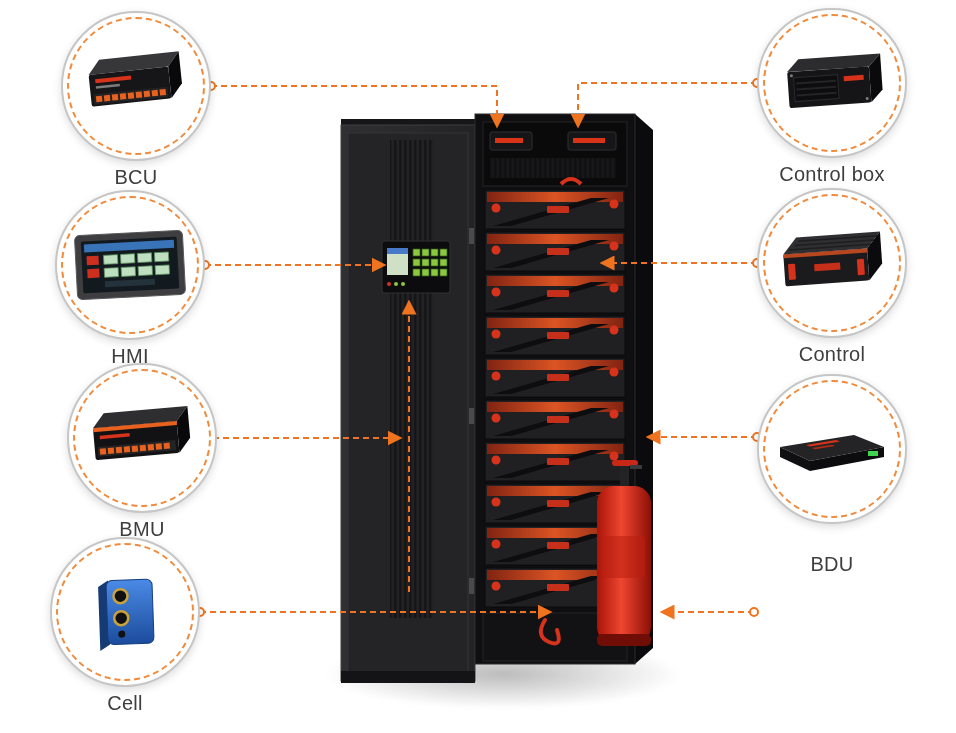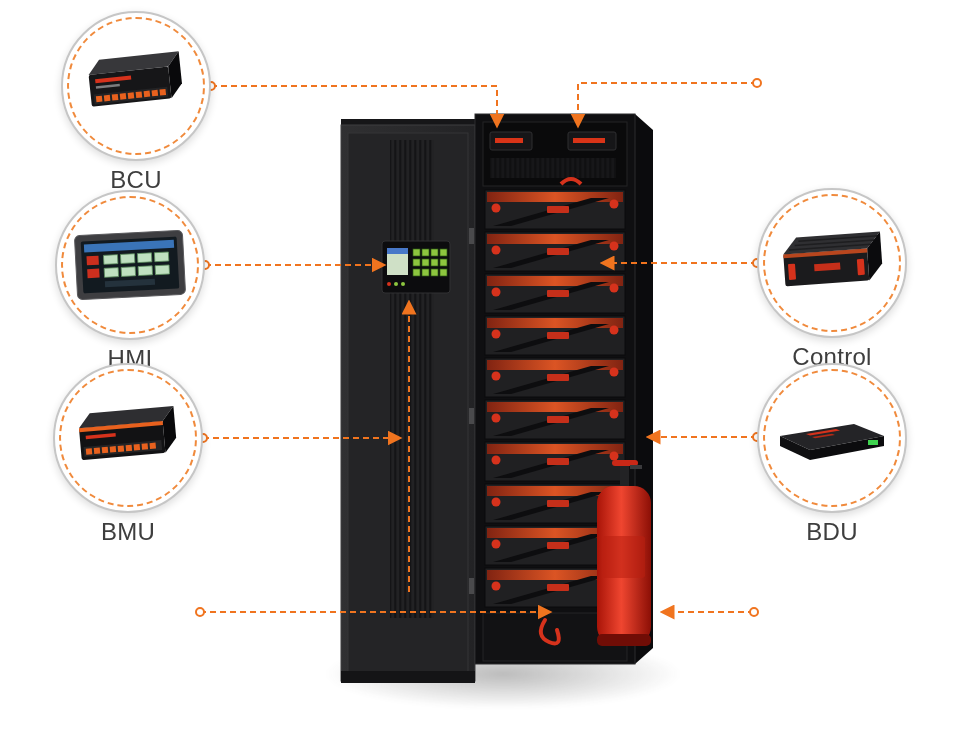--- a/index.html
+++ b/index.html
@@ -8,21 +8,21 @@
   .canvas { position:relative; width:956px; height:733px; background:#ffffff; overflow:hidden; }
 
   
   .comp { position:absolute; width:150px; display:flex; flex-direction:column; align-items:center; z-index:3; }
   .ring { width:150px; height:150px; border-radius:50%; background:#ffffff;
           border:2px solid #c6c6c6; box-shadow:0 3px 8px rgba(0,0,0,.14);
           position:relative; display:flex; align-items:center; justify-content:center; }
   .ring::before { content:""; position:absolute; inset:4px; border-radius:50%;
           border:2px dashed #f08a3c; }
   .ring svg { position:relative; z-index:1; }
-  .comp-label { margin-top:5px; font-size:24px; color:#3e3e3e; letter-spacing:.3px; white-space:nowrap; }
+  .comp-label { margin-top:5px; font-size:20px; color:#3e3e3e; letter-spacing:.3px; white-space:nowrap; }
 
   
   .cabinet { position:absolute; left:333px; top:108px; width:340px; height:600px; z-index:1; }
   .connectors { position:absolute; left:0; top:0; width:956px; height:733px; z-index:2; pointer-events:none; }
   .floor-shadow { position:absolute; left:318px; top:638px; width:370px; height:72px; z-index:0;
           background: radial-gradient(ellipse at center, rgba(45,45,45,.32) 0%, rgba(45,45,45,0) 68%);
           filter: blur(2px); }
 </style>
 </head>
 <body>
@@ -207,21 +207,21 @@
             <rect x="68" y="44" width="14" height="9"></rect>
               <rect x="85" y="44" width="14" height="9"></rect>
           </g>
           <rect x="34" y="57" width="50" height="6" fill="#24323c"></rect>
         </g>
       </svg>
     </div>
     <div class="comp-label">HMI</div>
   </div>
 
-  <div class="comp" style="left:53px; top:363px;">
+  <div class="comp" style="left:67px; top:363px;">
     <div class="ring">
       <svg width="120" height="84" viewBox="0 0 120 84">
         <g transform="rotate(-5 60 42)">
           <polygon points="12,28 96,28 108,14 24,14" fill="#2e2e31"></polygon>
           <polygon points="96,28 108,14 108,46 96,60" fill="#09090b"></polygon>
           <rect x="12" y="28" width="84" height="32" rx="2" fill="#121214"></rect>
           <rect x="12" y="28" width="84" height="4" fill="#e8611e"></rect>
           <rect x="18" y="36" width="30" height="3.5" fill="#d6321c"></rect>
           <rect x="15" y="47" width="78" height="10" fill="#242426"></rect>
           <g fill="#e8611e">
@@ -234,21 +234,60 @@
             <rect x="65" y="49" width="6" height="6"></rect>
               <rect x="73" y="49" width="6" height="6"></rect>
             <rect x="81" y="49" width="6" height="6"></rect>
           </g>
         </g>
       </svg>
     </div>
     <div class="comp-label">BMU</div>
   </div>
 
-
+  <div class="comp" style="left:50px; top:537px;">
+    <div class="ring">
+      <svg width="120" height="84" viewBox="0 0 120 84">
+        <defs>
+          <linearGradient id="cellg" x1="0" y1="0" x2="0" y2="1">
+            <stop offset="0" stop-color="#4a8ae6"></stop>
+              <stop offset="1" stop-color="#1c4c9c"></stop>
+          </linearGradient>
+        </defs>
+        <g transform="rotate(-2 60 42)">
+          <polygon points="34,16 44,10 44,74 34,80" fill="#163a74"></polygon>
+          <rect x="42" y="10" width="46" height="64" rx="6" fill="url(#cellg)" stroke="#143c80"></rect>
+          <circle cx="56" cy="26" r="7" fill="#101012" stroke="#c9a23c" stroke-width="2.5"></circle>
+          <circle cx="56" cy="48" r="7" fill="#101012" stroke="#c9a23c" stroke-width="2.5"></circle>
+          <circle cx="56" cy="64" r="3.5" fill="#101012"></circle>
+        </g>
+      </svg>
+    </div>
+    <div class="comp-label">Cell</div>
+  </div>
+
+  <div class="comp" style="left:757px; top:8px;">
+    <div class="ring">
+      <svg width="120" height="84" viewBox="0 0 120 84">
+        <g transform="rotate(-4 60 42)">
+          <polygon points="16,28 98,28 110,16 28,16" fill="#2c2c2f"></polygon>
+          <polygon points="98,28 110,16 110,52 98,64" fill="#0a0a0c"></polygon>
+          <rect x="16" y="28" width="82" height="36" rx="2" fill="#151517"></rect>
+          <rect x="22" y="34" width="44" height="24" fill="#0d0d0f" stroke="#2a2a2c"></rect>
+          <line x1="24" y1="40" x2="64" y2="40" stroke="#242426" stroke-width="2"></line>
+          <line x1="24" y1="46" x2="64" y2="46" stroke="#242426" stroke-width="2"></line>
+          <line x1="24" y1="52" x2="64" y2="52" stroke="#242426" stroke-width="2"></line>
+          <rect x="72" y="36" width="20" height="5" fill="#d6321c"></rect>
+          <circle cx="20" cy="32" r="1.5" fill="#7a7a7c"></circle>
+          <circle cx="94" cy="60" r="1.5" fill="#7a7a7c"></circle>
+        </g>
+      </svg>
+    </div>
+    <div class="comp-label">Control box</div>
+  </div>
 
   <div class="comp" style="left:757px; top:188px;">
     <div class="ring">
       <svg width="120" height="84" viewBox="0 0 120 84">
         <g transform="rotate(-4 60 42)">
           <polygon points="12,30 96,30 110,14 26,14" fill="#2f2f32"></polygon>
           <line x1="28" y1="18" x2="108" y2="18" stroke="#1e1e20" stroke-width="1.5"></line>
           <line x1="24" y1="22" x2="104" y2="22" stroke="#1e1e20" stroke-width="1.5"></line>
           <line x1="18" y1="26" x2="100" y2="26" stroke="#1e1e20" stroke-width="1.5"></line>
           <polygon points="96,30 110,14 110,46 96,62" fill="#0b0b0d"></polygon>
@@ -256,21 +295,21 @@
           <rect x="12" y="30" width="84" height="4" fill="#b8461e"></rect>
           <rect x="16" y="40" width="7" height="16" rx="1" fill="#d6321c"></rect>
           <rect x="85" y="40" width="7" height="16" rx="1" fill="#d6321c"></rect>
           <rect x="42" y="42" width="26" height="7" fill="#c62f1a"></rect>
         </g>
       </svg>
     </div>
     <div class="comp-label">Control</div>
   </div>
 
-  <div class="comp" style="left:757px; top:363px;">
+  <div class="comp" style="left:757px; top:374px;gap:24px;">
     <div class="ring">
       <svg width="120" height="84" viewBox="0 0 120 84">
         <polygon points="8,40 82,28 112,40 38,54" fill="#242427"></polygon>
         <polygon points="8,40 38,54 38,64 8,50" fill="#101012"></polygon>
         <polygon points="38,54 112,40 112,50 38,64" fill="#0c0c0e"></polygon>
         <polygon points="34,38 64,33 68,34.5 38,39.5" fill="#d6321c"></polygon>
         <polygon points="40,41 60,37.8 63,39 43,42.3" fill="#b02a16"></polygon>
         <rect x="96" y="44" width="10" height="5" fill="#3fd34f"></rect>
       </svg>
     </div>

